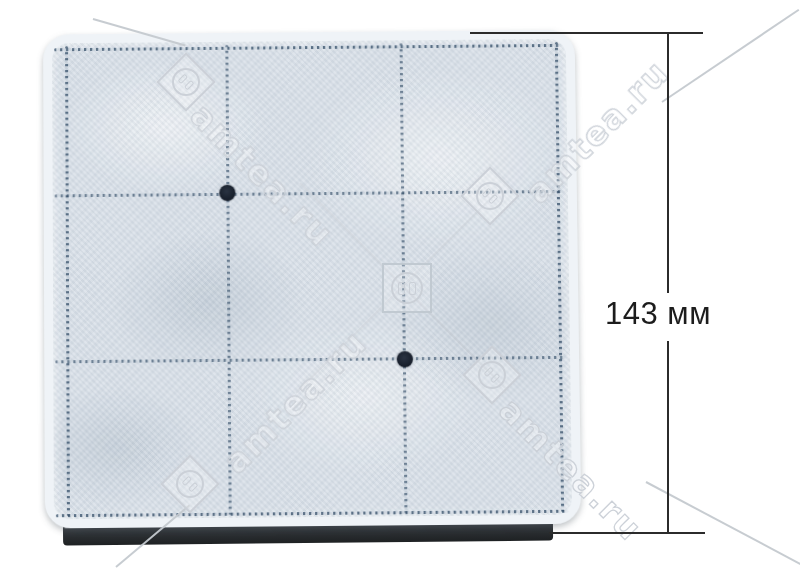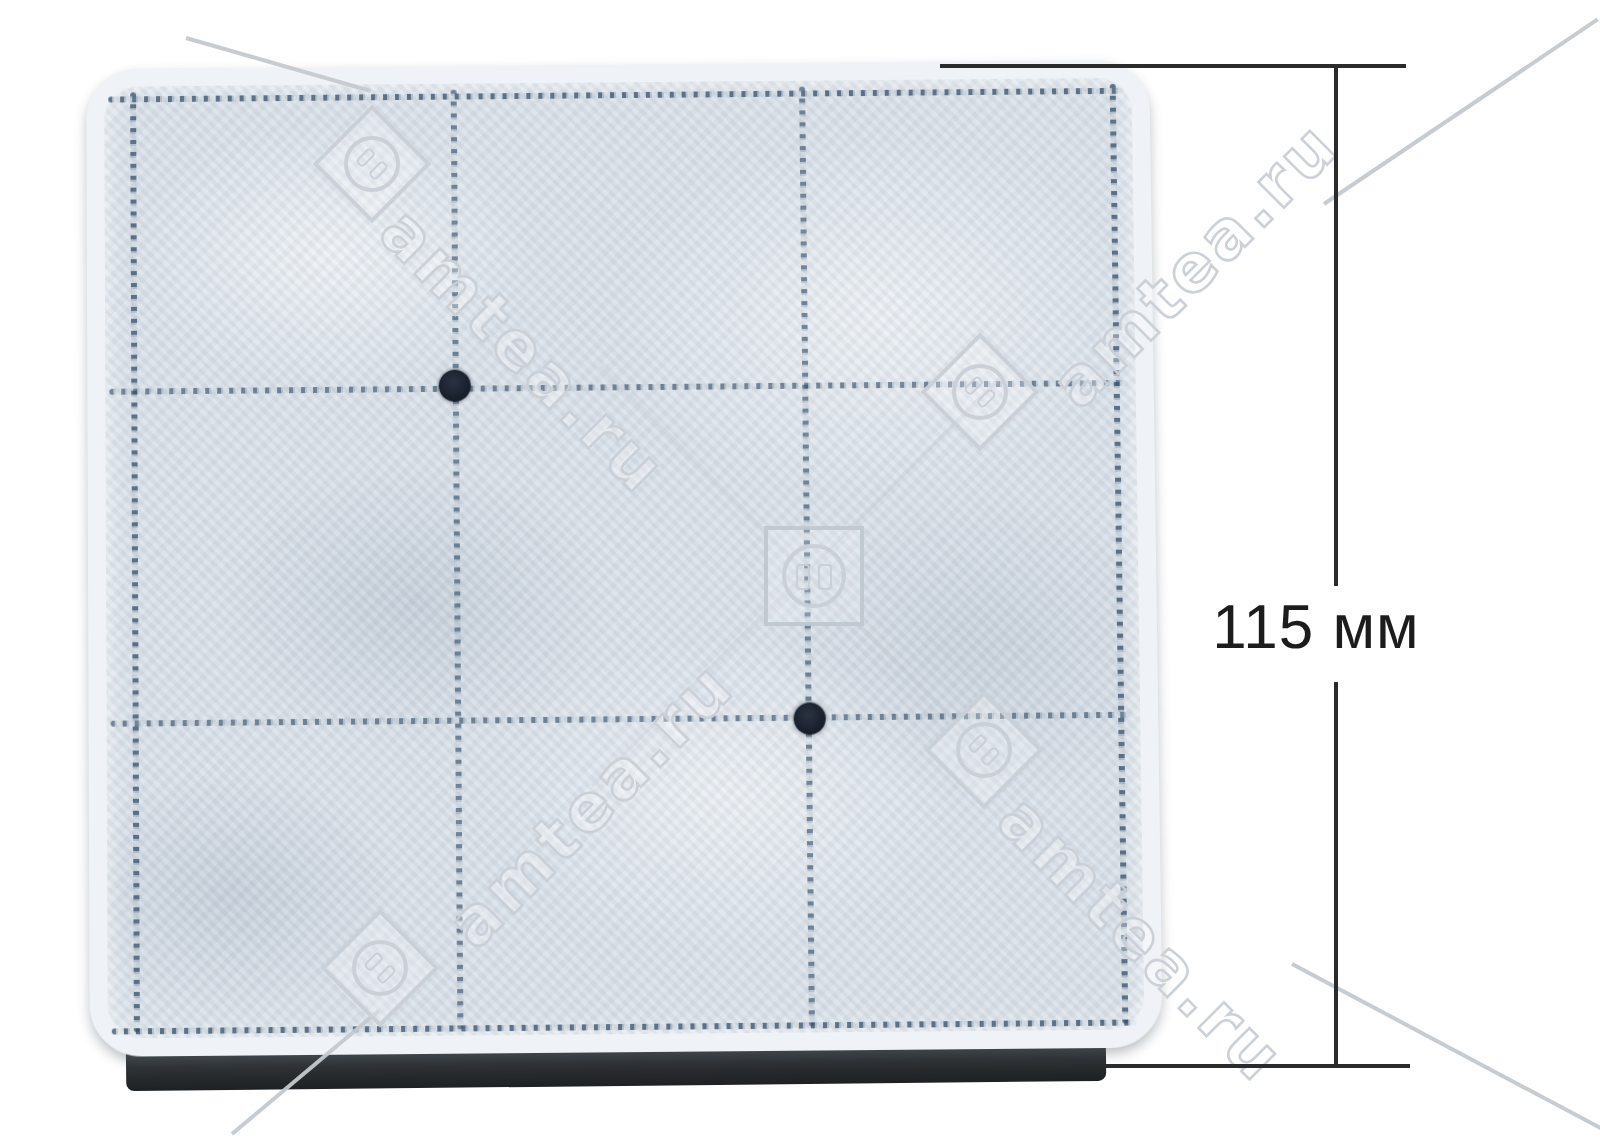--- a/index.html
+++ b/index.html
@@ -183,15 +183,15 @@
 
   <div class="wm-text wm-down wm-t1">amtea.ru</div>
   <div class="wm-text wm-up   wm-t2">amtea.ru</div>
   <div class="wm-text wm-down wm-t3">amtea.ru</div>
   <div class="wm-text wm-up   wm-t4">amtea.ru</div>
 
   <div class="dim dim-top"></div>
   <div class="dim dim-bottom"></div>
   <div class="dim dim-v-upper"></div>
   <div class="dim dim-v-lower"></div>
-  <div class="dim-label">115 мм</div>
+  <div class="dim-label">143 мм</div>
 
 </div>
 
 </body></html>

